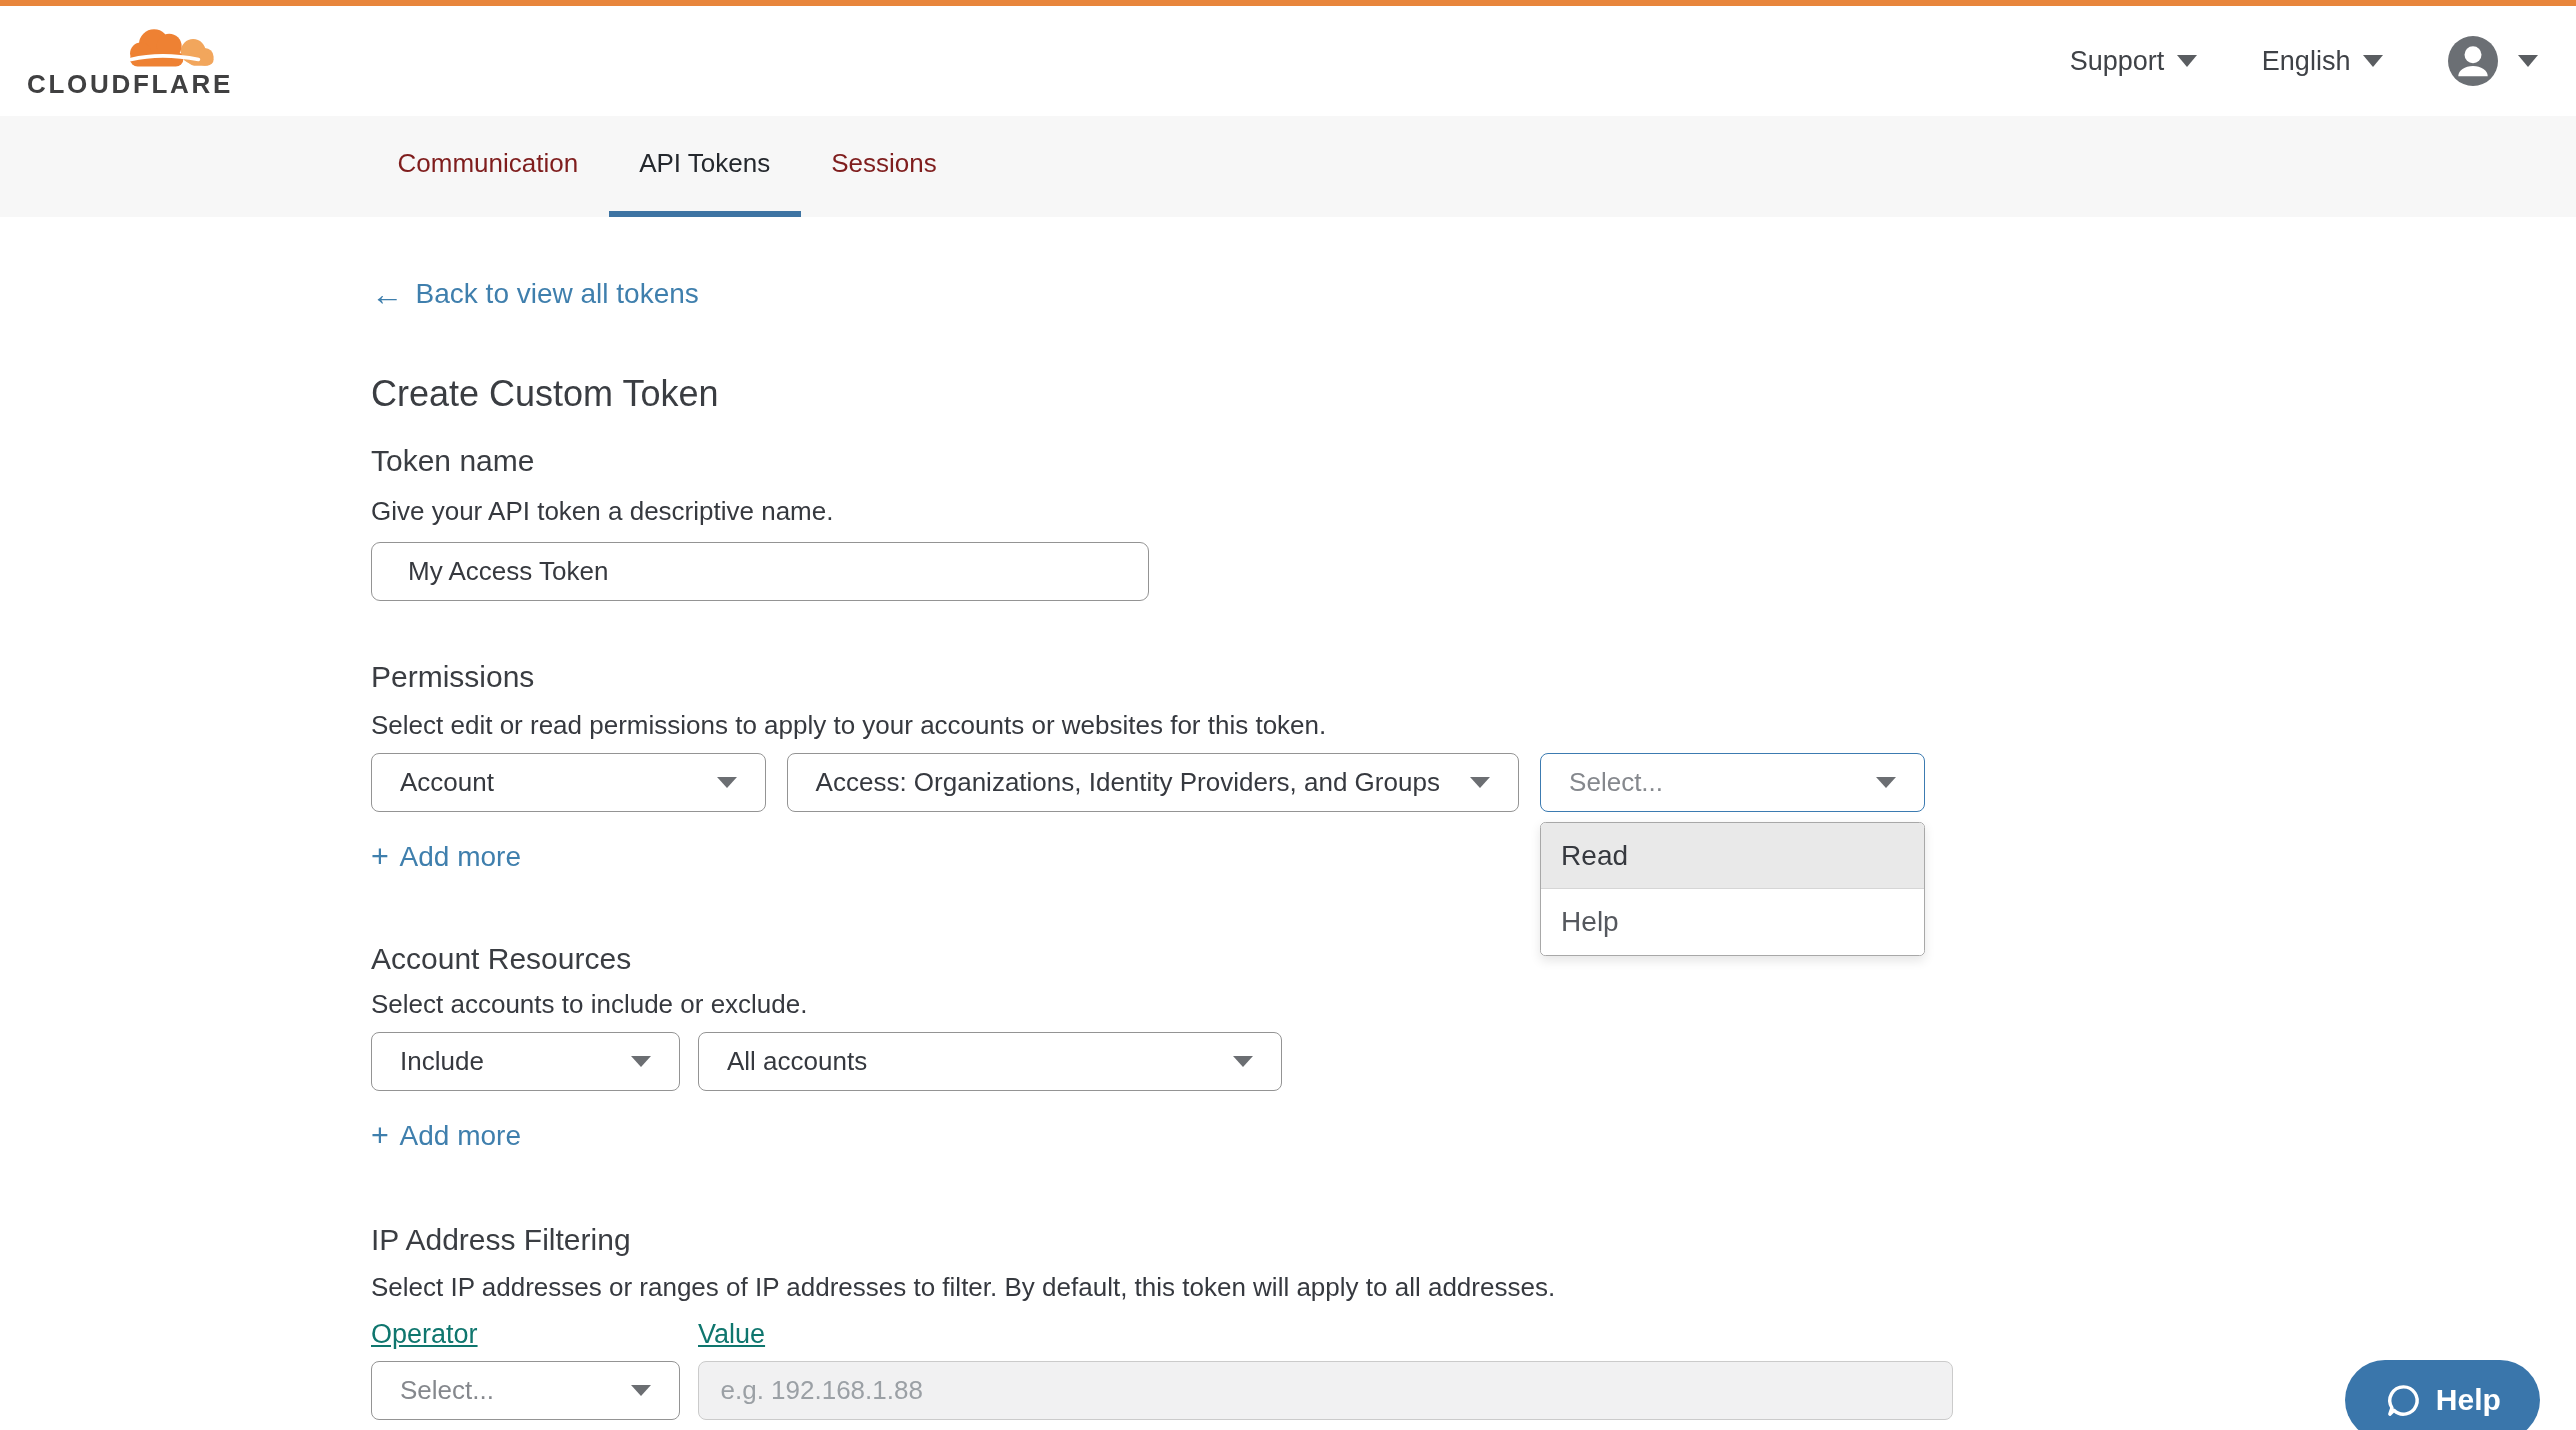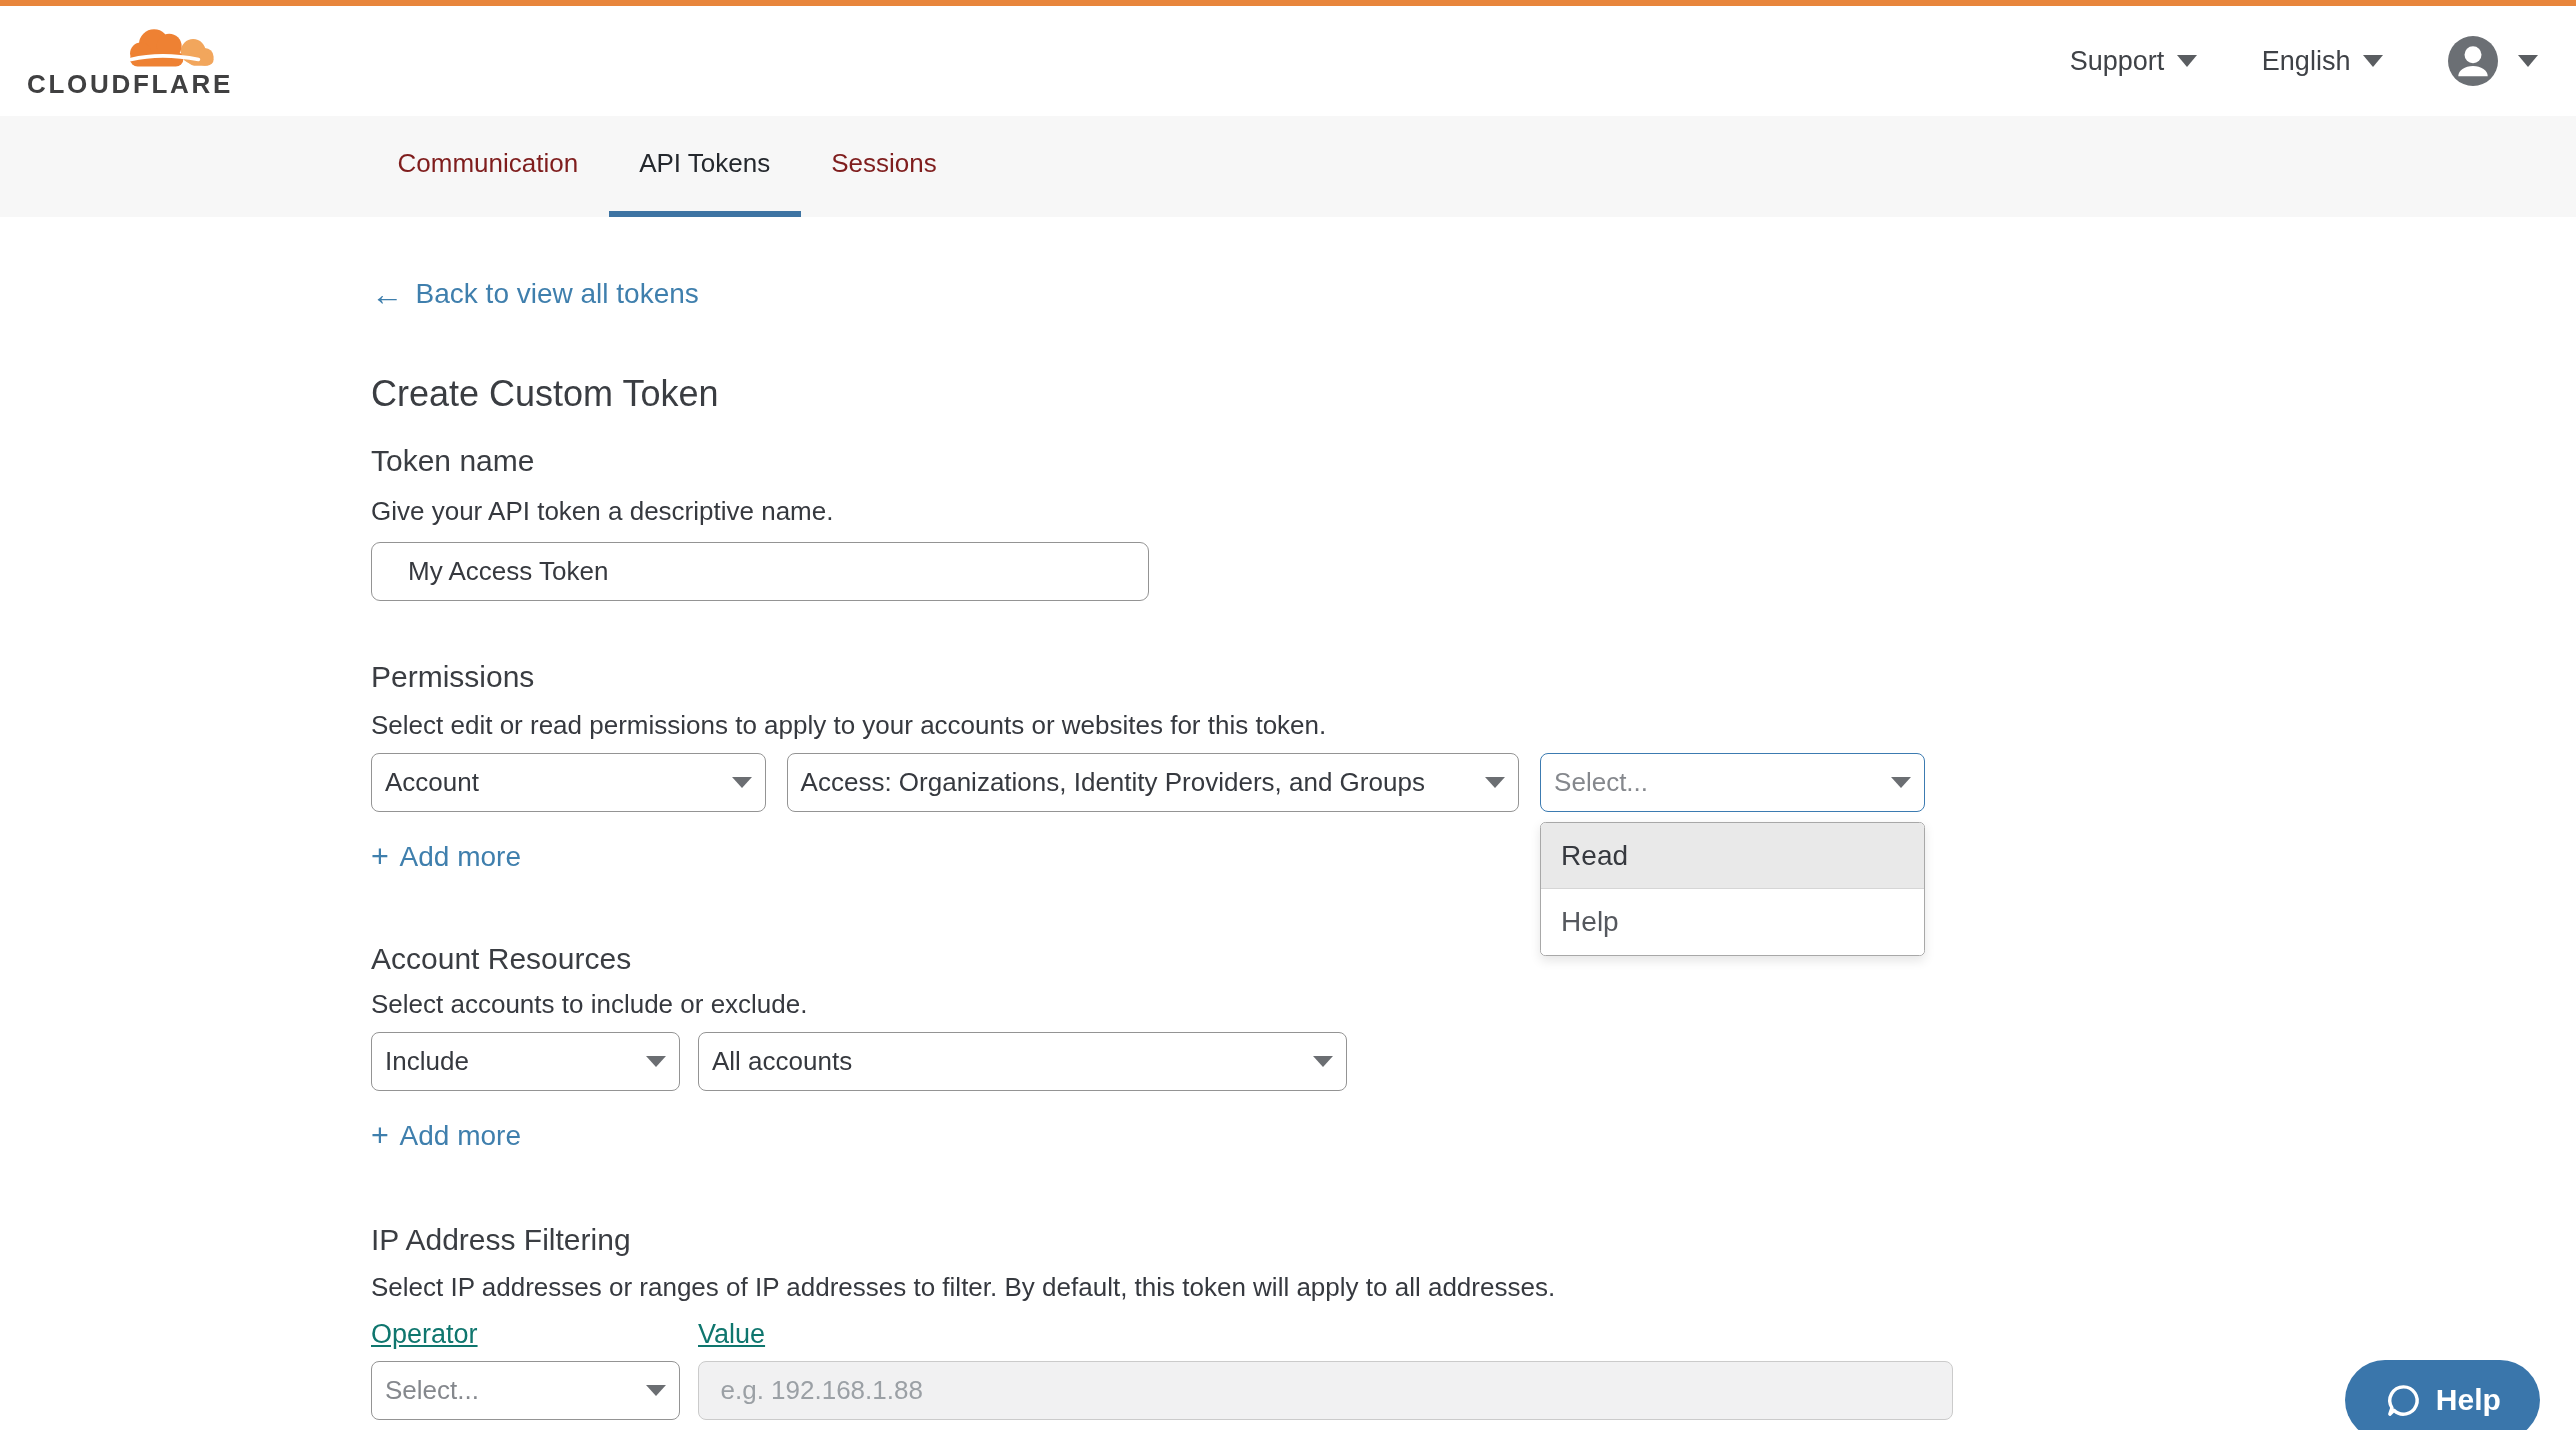--- a/index.html
+++ b/index.html
@@ -63,30 +63,30 @@
     font-family: "Liberation Sans", sans-serif;
     font-size: 26px; color: #36393f; padding: 0 36px; background: #fff; outline: none;
   }
 
   .mt-permissions { margin-top: 59px; }
   .mt-desc2 { margin-top: 16px; }
   .select-row { margin-top: 12.6px; display: flex; }
   .fselect {
     height: 59px; border: 1.8px solid #949494; border-radius: 8px; background: #fff;
     display: flex; align-items: center; justify-content: space-between;
-    padding: 0 13px; font-size: 26px; color: #36393f; cursor: pointer;
+    padding: 0 28px; font-size: 26px; color: #36393f; cursor: pointer;
   }
   .fselect .caret { border-left-width: 10px; border-right-width: 10px; border-top-width: 11.7px; border-top-color: #6b6e72; }
   .fselect.placeholder { color: #85888d; }
   .fselect.focused { border-color: #3c7bb1; }
   .w-scope { width: 395px; margin-right: 20.6px; }
   .w-resource { width: 732px; margin-right: 21.5px; }
   .w-level { width: 385px; }
   .w-mode { width: 309px; margin-right: 18px; }
-  .w-accounts { width: 649px; }
+  .w-accounts { width: 584px; }
   .w-operator { width: 309px; margin-right: 18px; }
 
   .level-wrap { position: relative; }
   .dropdown-menu {
     position: absolute; top: 69px; left: 0; width: 385px;
     background: #fff; border: 0.9px solid #a8a8a8; border-radius: 5.4px;
     box-shadow: 0 4.5px 10.8px rgba(0,0,0,.10); overflow: hidden; z-index: 5;
   }
   .dropdown-option {
     height: 66px; display: flex; align-items: center; padding: 0 20px;

